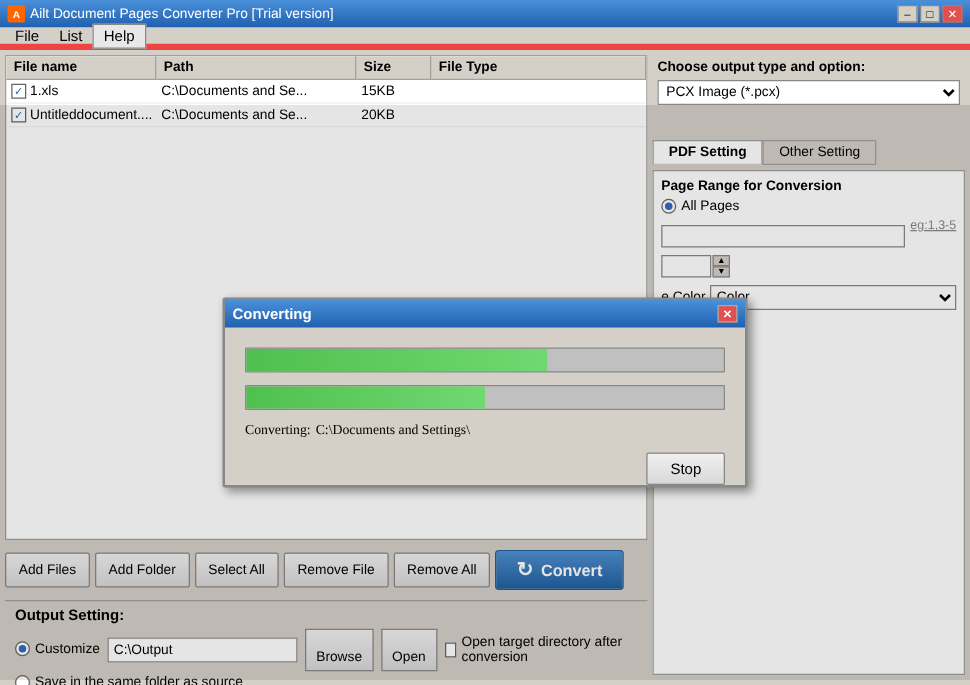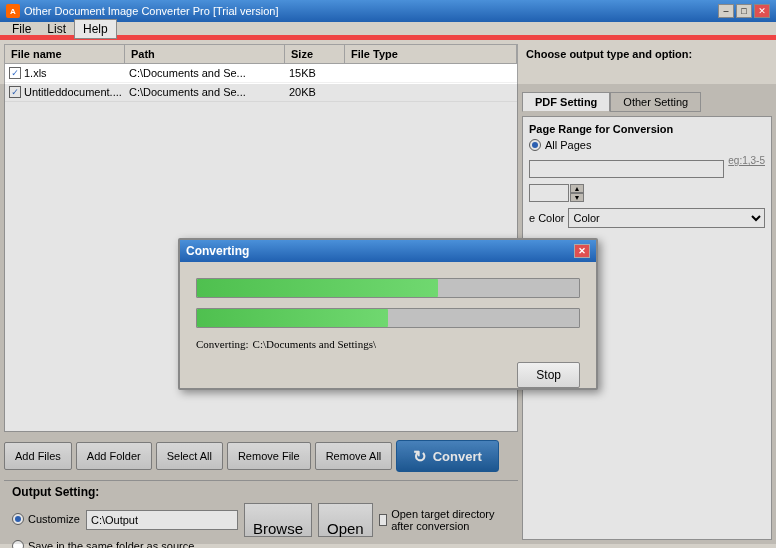--- a/index.html
+++ b/index.html
@@ -320,21 +320,21 @@
       height: 20px;
       width: 170px;
       border: 1px solid #888;
       font-size: 11px;
       padding: 0 4px;
       background: white;
     }
     .small-btn {
       height: 32px;
       padding: 16px 8px;
-      font-size: 15px;
+      font-size: 11px;
       border: 1px solid #888;
       background: linear-gradient(to bottom, #f0f0f0, #d8d8d8);
       cursor: pointer;
     }
     .checkbox-label {
       display: flex;
       align-items: center;
       gap: 4px;
       font-size: 11px;
     }
@@ -425,21 +425,21 @@
       overflow-y: auto;
       max-height: 300px;
     }
   </style>
 </head>
 <body>
 
 <div class="title-bar">
   <div class="title-bar-left">
     <div class="title-icon">A</div>
-    <span>Other Document Image Converter Pro [Trial version]</span>
+    <span>Ailt Document Pages Converter Pro [Trial version]</span>
   </div>
   <div class="title-bar-controls">
     <div class="title-btn">–</div>
     <div class="title-btn">□</div>
     <div class="title-btn close">✕</div>
   </div>
 </div>
 
 <div class="menu-bar">
   <span class="menu-item">File</span>
@@ -512,20 +512,23 @@
           <div class="radio-btn"></div>
           <span>Save in the same folder as source</span>
         </div>
       </div>
     </div>
   </div>
 
   <div class="right-panel">
     <div class="output-type-section">
       <div class="output-type-label">Choose output type and option:</div>
+      <select class="output-type-select">
+        <option>PCX Image (*.pcx)</option>
+      </select>
     </div>
 
     <div class="tabs-container">
       <div class="tab active">PDF Setting</div>
       <div class="tab">Other Setting</div>
     </div>
 
     <div class="settings-panel">
       <div class="setting-label">Page Range for Conversion</div>
       <div class="radio-option">

